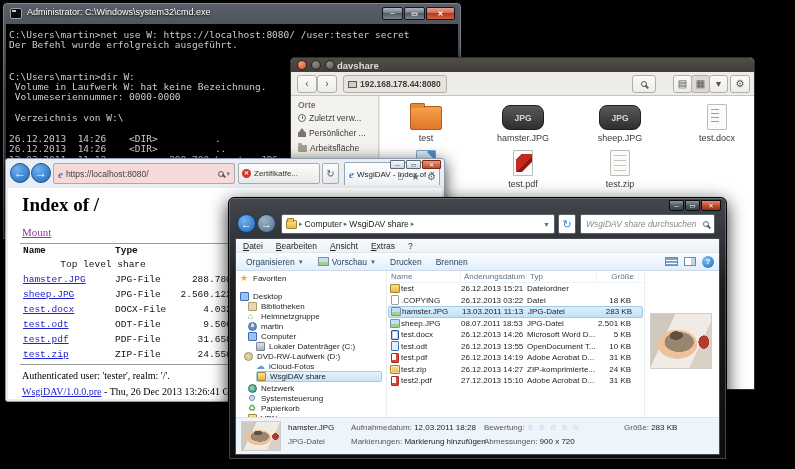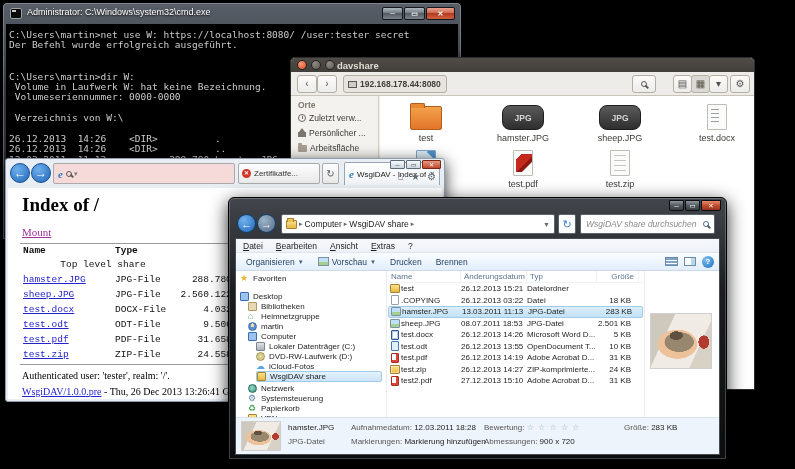--- a/index.html
+++ b/index.html
@@ -320,20 +320,21 @@
       </div>
     </div>
   </section>
 
   <section class="win ie">
     <div class="ie-nav">
       <span class="ie-navbtn" style="left:4px;top:4px;">←</span>
       <span class="ie-navbtn" style="left:25px;top:4px;">→</span>
       <span class="ie-addr">
         <span class="ie-fav">e</span>
+        <span class="ie-url">https://localhost:8080/</span>
         <span class="ie-addr-tools">
           <span class="magnifier"></span>
           <span>▾</span>
         </span>
       </span>
       <span class="ie-cert">
         <span class="shield">✕</span>
         <span class="ie-cert-label">Zertifikatfe...</span>
       </span>
       <span class="ie-refresh">↻</span>
@@ -481,21 +482,21 @@
               <span>martin</span>
             </div>
           <div class="tree-item" style="top:60px;left:12px;">
               <span class="ti screen"></span>
               <span>Computer</span>
             </div>
           <div class="tree-item" style="top:70px;left:20px;">
               <span class="ti drive"></span>
               <span>Lokaler Datenträger (C:)</span>
             </div>
-          <div class="tree-item" style="top:80px;left:20px;">
+          <div class="tree-item" style="top:80px;left:8px;">
               <span class="ti dvd"></span>
               <span>DVD-RW-Laufwerk (D:)</span>
             </div>
           <div class="tree-item" style="top:90px;left:20px;">
               <span class="ti cloud">☁</span>
               <span>iCloud-Fotos</span>
             </div>
           <div class="tree-item sel" style="top:100px;left:20px;">
               <span class="ti folder"></span>
               <span>WsgiDAV share</span>

